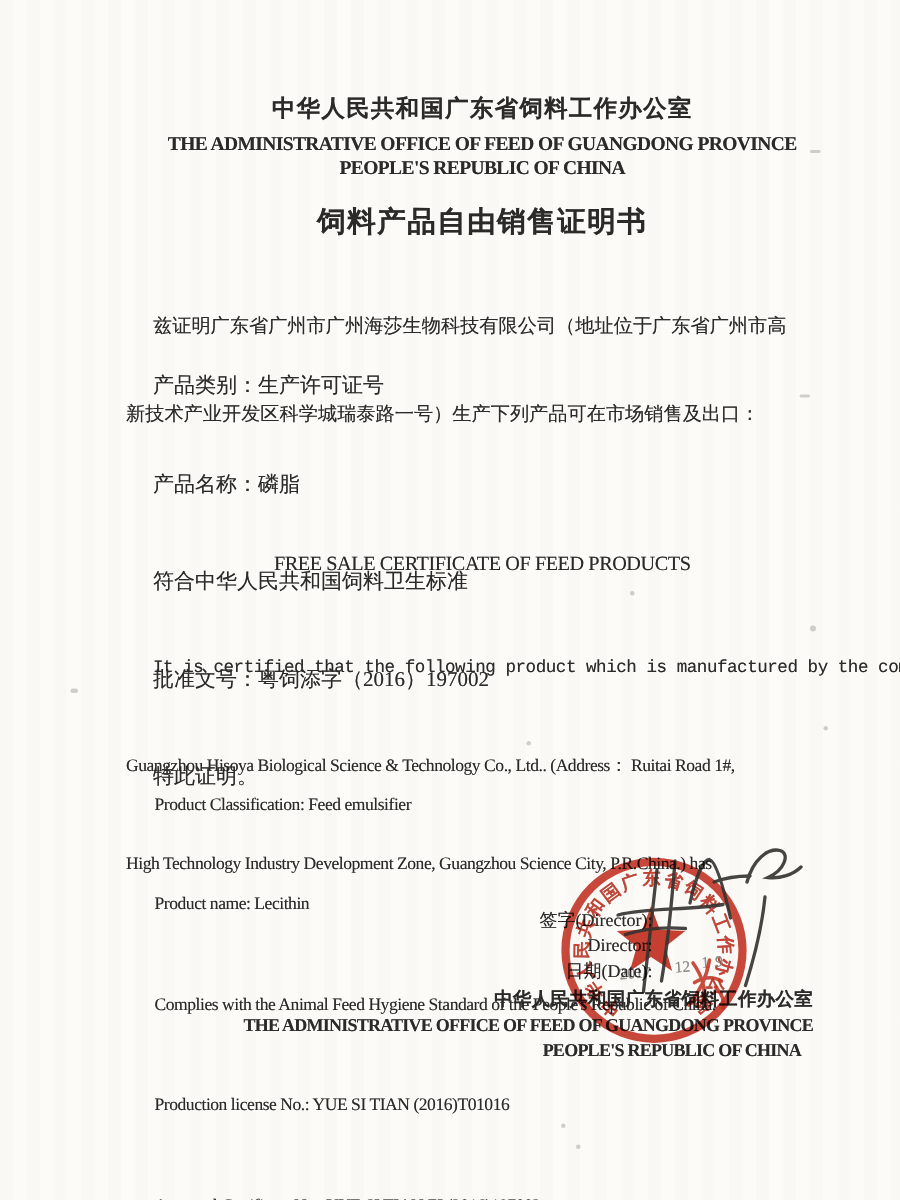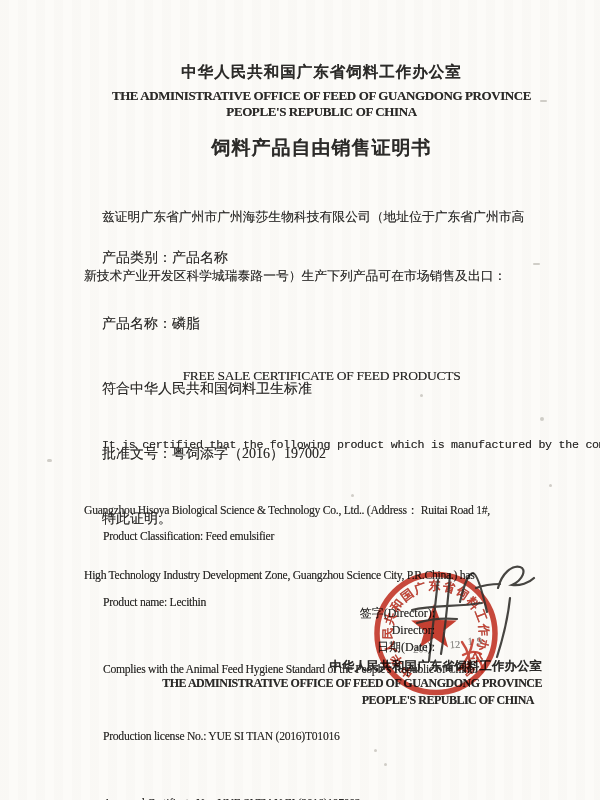--- a/index.html
+++ b/index.html
@@ -46,21 +46,21 @@
   <div class="abs ctr en-office-header eh1">THE ADMINISTRATIVE OFFICE OF FEED OF GUANGDONG PROVINCE</div>
   <div class="abs ctr en-office-header eh2">PEOPLE'S REPUBLIC OF CHINA</div>
   <div class="abs ctr doc-title">饲料产品自由销售证明书</div>
 
   <div class="abs zh-par">
     <div class="indent">兹证明广东省广州市广州海莎生物科技有限公司（地址位于广东省广州市高</div>
     <div>新技术产业开发区科学城瑞泰路一号）生产下列产品可在市场销售及出口：</div>
   </div>
 
   <div class="abs zh-items">
-    <div>产品类别：产品名称</div>
+    <div>产品类别：生产许可证号</div>
     <div>产品名称：磷脂</div>
     <div>符合中华人民共和国饲料卫生标准</div>
     <div>批准文号：粤饲添字（2016）197002</div>
     <div>特此证明。</div>
   </div>
 
   <div class="abs ctr en-title">FREE SALE CERTIFICATE OF FEED PRODUCTS</div>
 
   <div class="abs en-par">
     <div class="indent">It is certified that the following product which is manufactured by the company</div>

